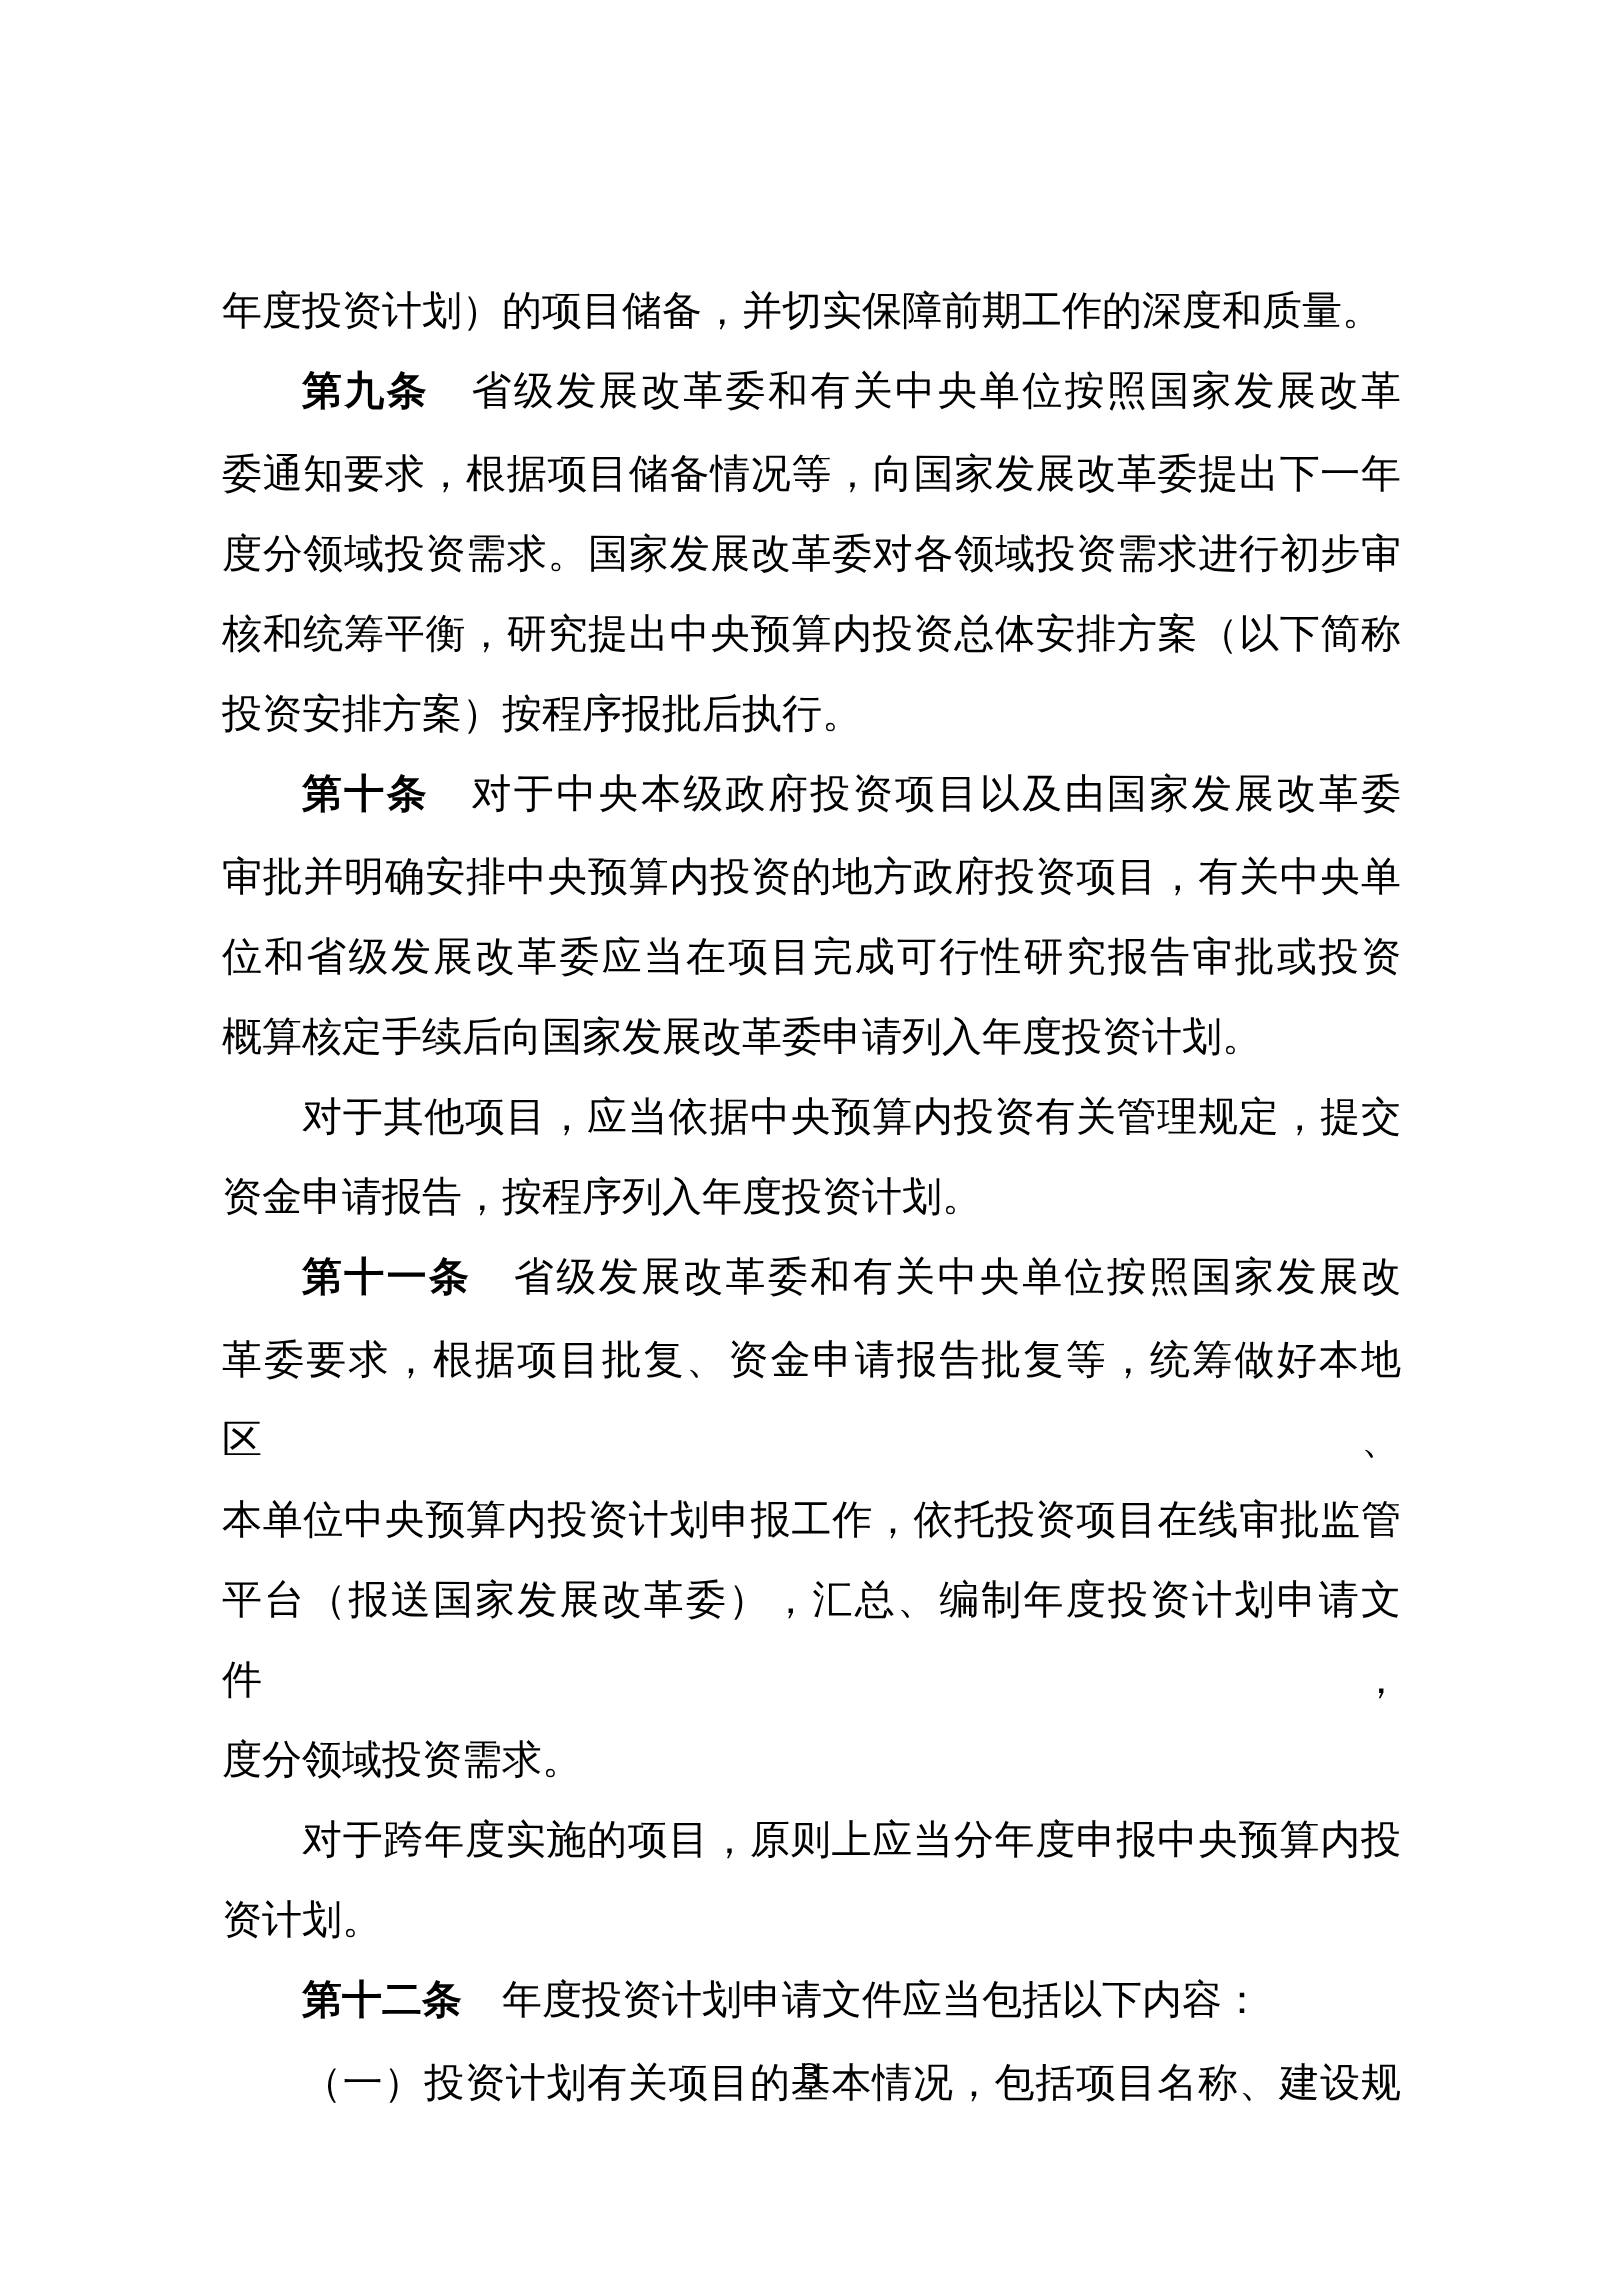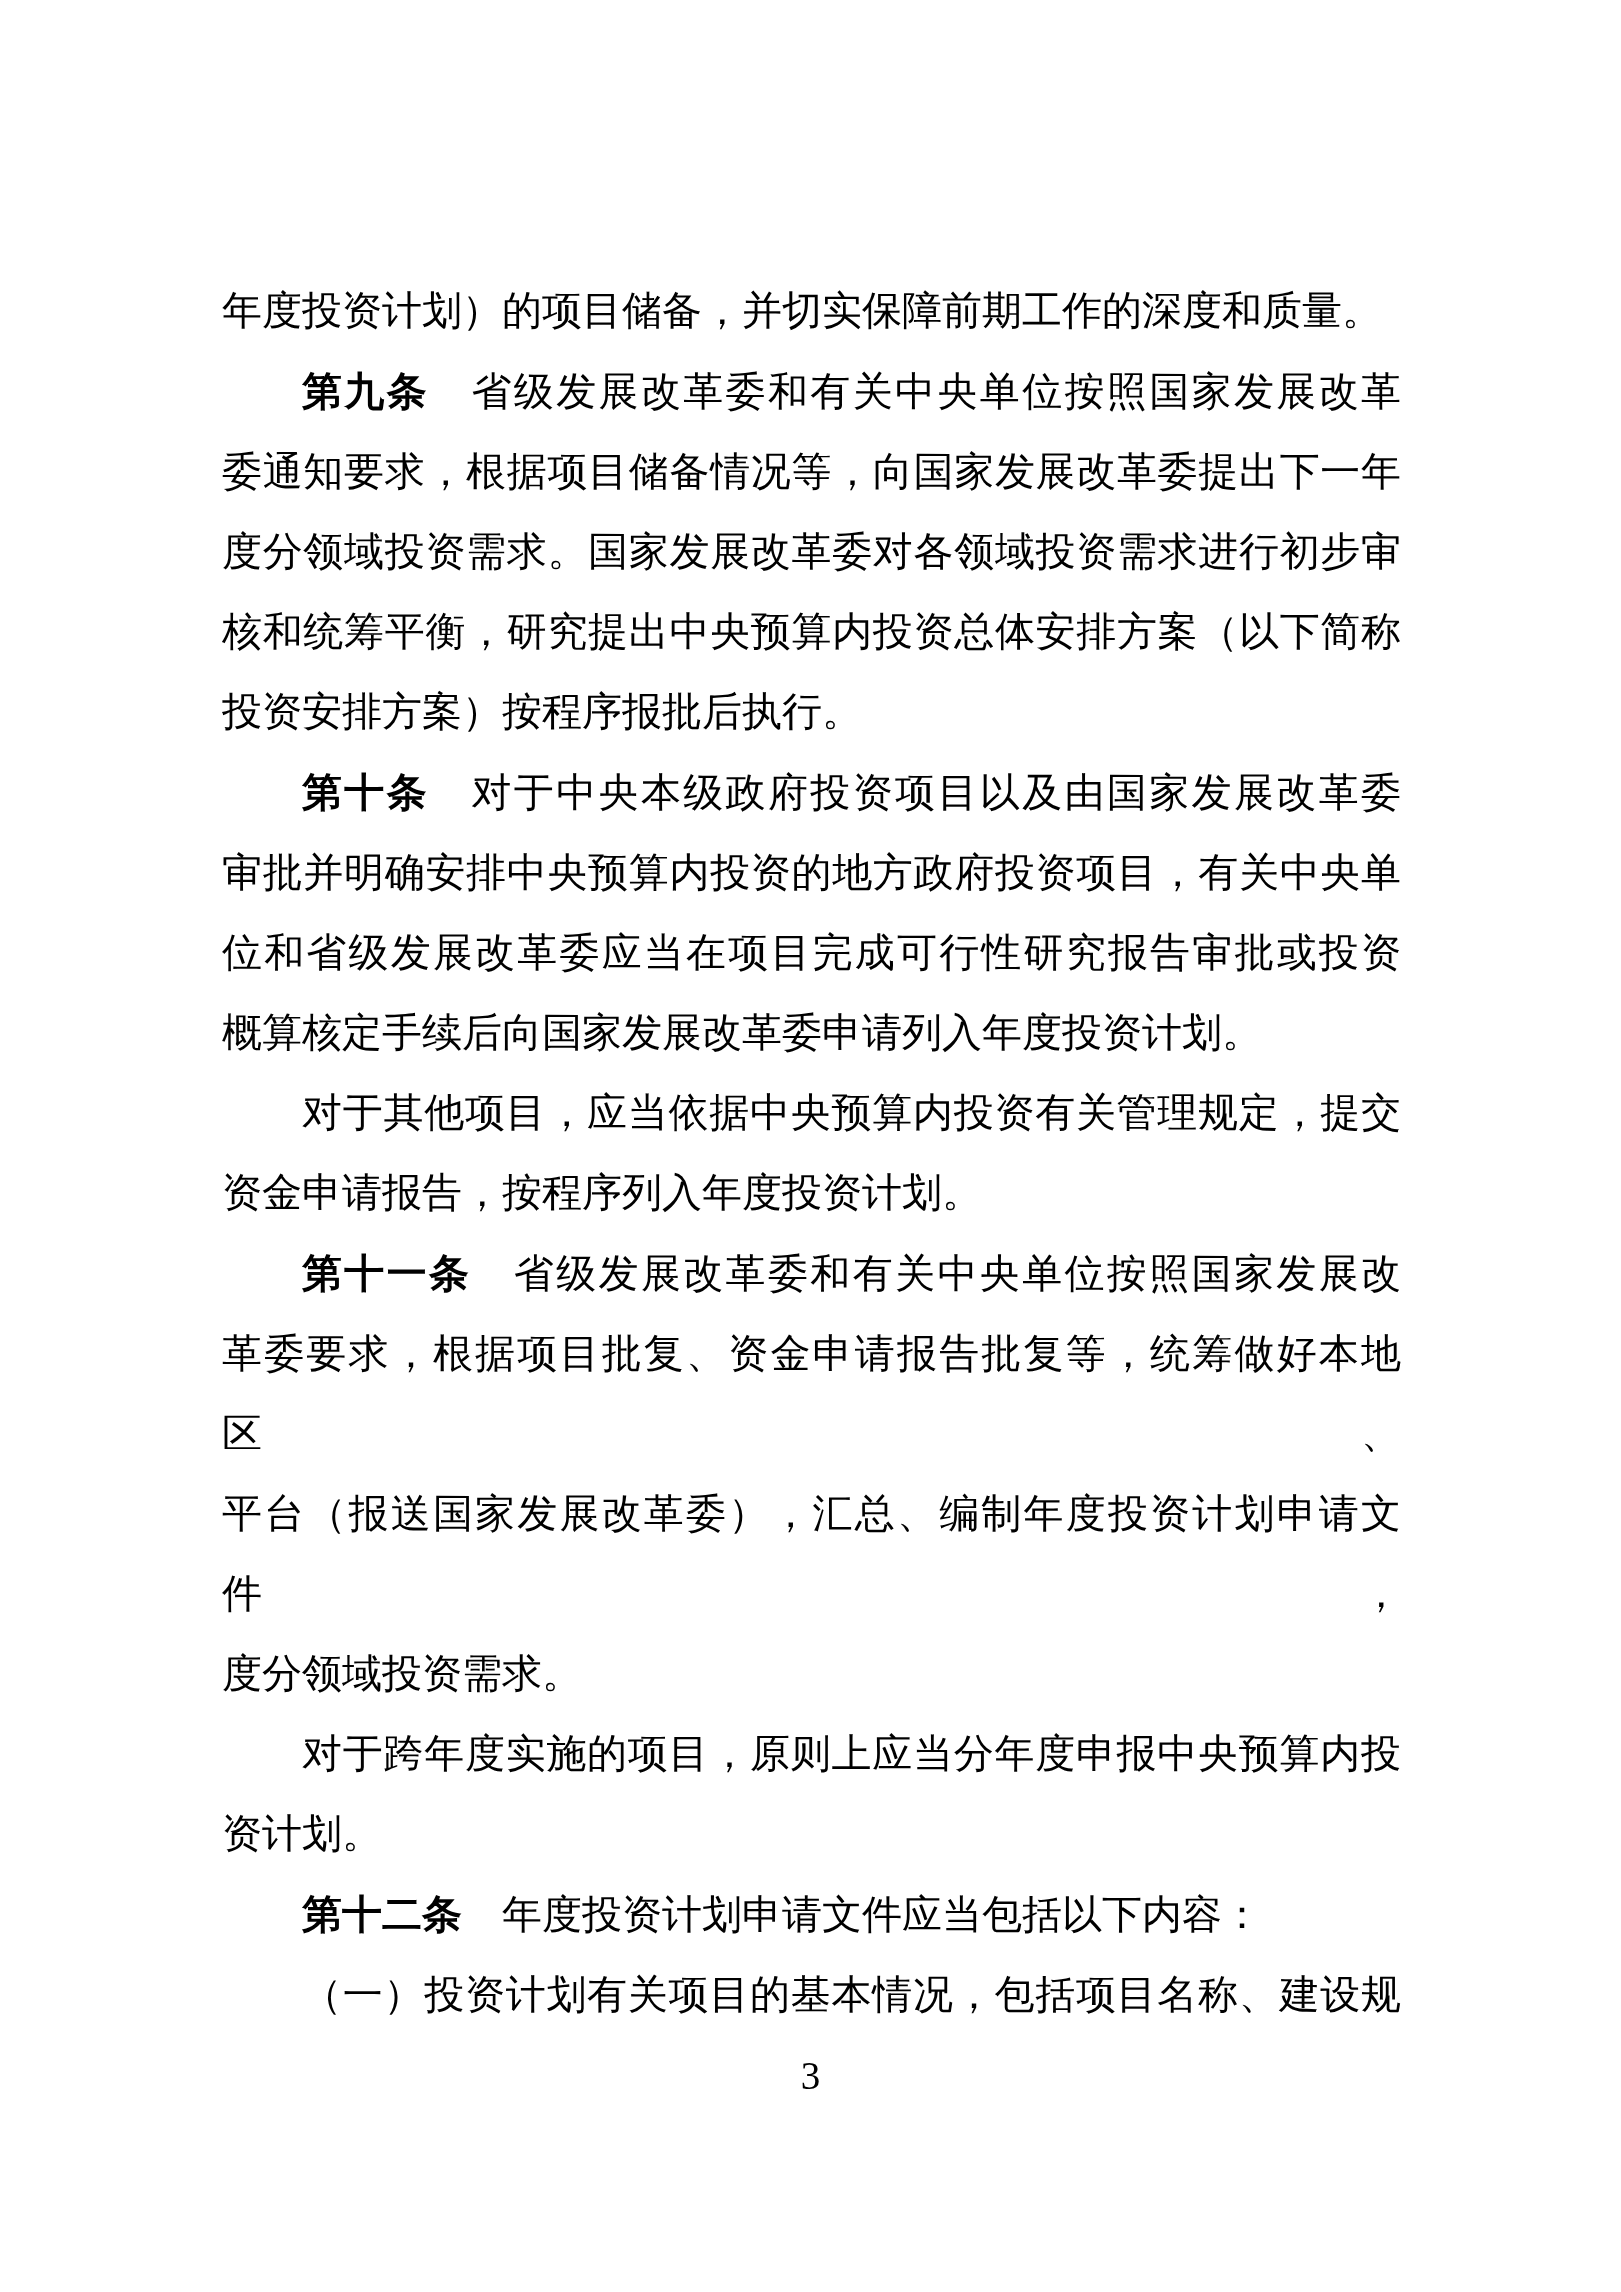--- a/index.html
+++ b/index.html
@@ -31,21 +31,21 @@
   
   .j {
     text-align: justify;
     text-align-last: justify;
     text-justify: inter-character;
   }
   
   .ind { text-indent: 2em; }
   .term {
     font-weight: 700;
-    font-family: Liberation Sans, sans-serif;
+    font-family: Liberation Mono, monospace;
   }
   .page-number {
     position: absolute;
     left: 0; top: 2054px;
     width: 1621px;
     text-align: center;
     font-size: 39px;
     line-height: 43px;
     color: #000000;
   }
@@ -67,20 +67,21 @@
     <div class="line j ind"><span class="term">第十条</span><span>　对于中央本级政府投资项目以及由国家发展改革委</span></div>
     <div class="line j"><span>审批并明确安排中央预算内投资的地方政府投资项目，有关中央单</span></div>
     <div class="line j"><span>位和省级发展改革委应当在项目完成可行性研究报告审批或投资</span></div>
     <div class="line"><span>概算核定手续后向国家发展改革委申请列入年度投资计划。</span></div>
 
     <div class="line j ind"><span>对于其他项目，应当依据中央预算内投资有关管理规定，提交</span></div>
     <div class="line"><span>资金申请报告，按程序列入年度投资计划。</span></div>
 
     <div class="line j ind"><span class="term">第十一条</span><span>　省级发展改革委和有关中央单位按照国家发展改</span></div>
     <div class="line j"><span>革委要求，根据项目批复、资金申请报告批复等，统筹做好本地区、</span></div>
+    <div class="line j"><span>本单位中央预算内投资计划申报工作，依托投资项目在线审批监管</span></div>
     <div class="line j"><span>平台（报送国家发展改革委），汇总、编制年度投资计划申请文件，</span></div>
     <div class="line"><span>度分领域投资需求。</span></div>
 
     <div class="line j ind"><span>对于跨年度实施的项目，原则上应当分年度申报中央预算内投</span></div>
     <div class="line"><span>资计划。</span></div>
 
     <div class="line ind"><span class="term">第十二条</span><span>　年度投资计划申请文件应当包括以下内容：</span></div>
 
     <div class="line j ind"><span>（一）投资计划有关项目的基本情况，包括项目名称、建设规</span></div>
 

